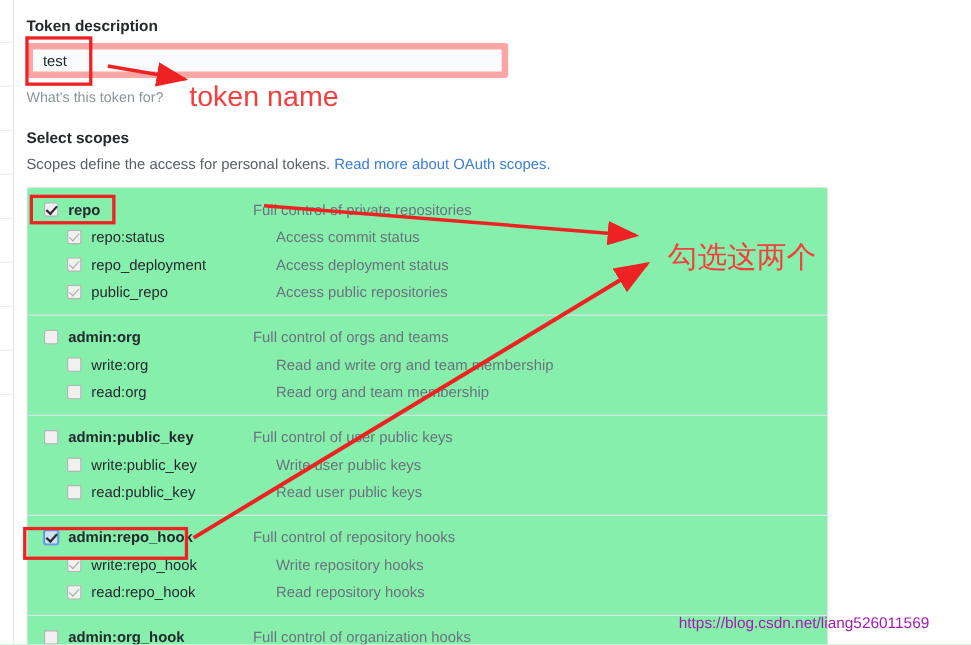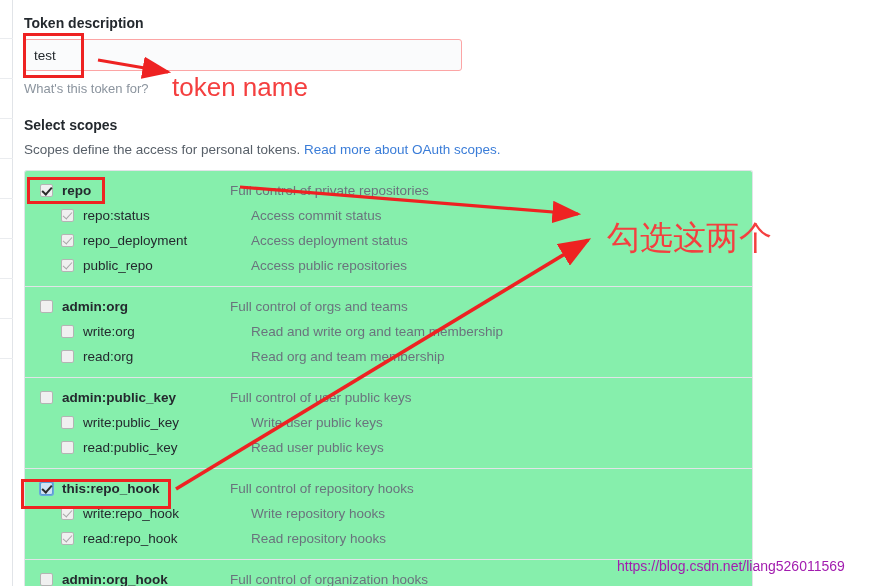--- a/index.html
+++ b/index.html
@@ -52,21 +52,21 @@
   }
   #token-desc-label { left: 0; top: 15px; }
 
   #token-desc-input {
     position: absolute;
     left: 0;
     top: 39px;
     width: 438px;
     height: 32px;
     box-sizing: border-box;
-    border: 1px solid #fca5a5;
+    border: 6px solid #fca5a5;
     border-radius: 3px;
     background: #fafbfc;
     padding: 0 9px;
     font-family: "Liberation Sans", sans-serif;
     font-size: 13.5px;
     color: #24292e;
     outline: none;
   }
 
   .field-hint {
@@ -182,21 +182,21 @@
   #box-repo  { left: 27px; top: 177px; width: 78px; height: 27px; }
   #box-hook  { left: 21px; top: 479px; width: 150px; height: 30px; }
 
   .anno-text {
     position: absolute;
     color: #f43f3f;
     white-space: nowrap;
     font-family: "Liberation Sans", sans-serif;
   }
   #anno-token-name { left: 172px; top: 72px; font-size: 26px; }
-  #anno-check-two  { left: 607px; top: 216px; font-size: 33px; }
+  #anno-check-two  { left: 607px; top: 216px; font-size: 27px; }
 
   #watermark {
     position: absolute;
     left: 617px;
     top: 558px;
     font-size: 14px;
     color: #a21caf;
     white-space: nowrap;
     font-family: "Liberation Sans", sans-serif;
   }
@@ -281,21 +281,21 @@
         </div>
         <div class="scope-row child">
           <span class="cb"></span>
           <span class="scope-name">read:public_key</span>
           <span class="scope-desc">Read user public keys</span>
         </div>
       </div>
       <div class="scope-group">
         <div class="scope-row parent">
           <span class="cb checked focused"></span>
-          <span class="scope-name">this:repo_hook</span>
+          <span class="scope-name">admin:repo_hook</span>
           <span class="scope-desc">Full control of repository hooks</span>
         </div>
         <div class="scope-row child">
           <span class="cb checked dim"></span>
           <span class="scope-name">write:repo_hook</span>
           <span class="scope-desc">Write repository hooks</span>
         </div>
         <div class="scope-row child">
           <span class="cb checked dim"></span>
           <span class="scope-name">read:repo_hook</span>

